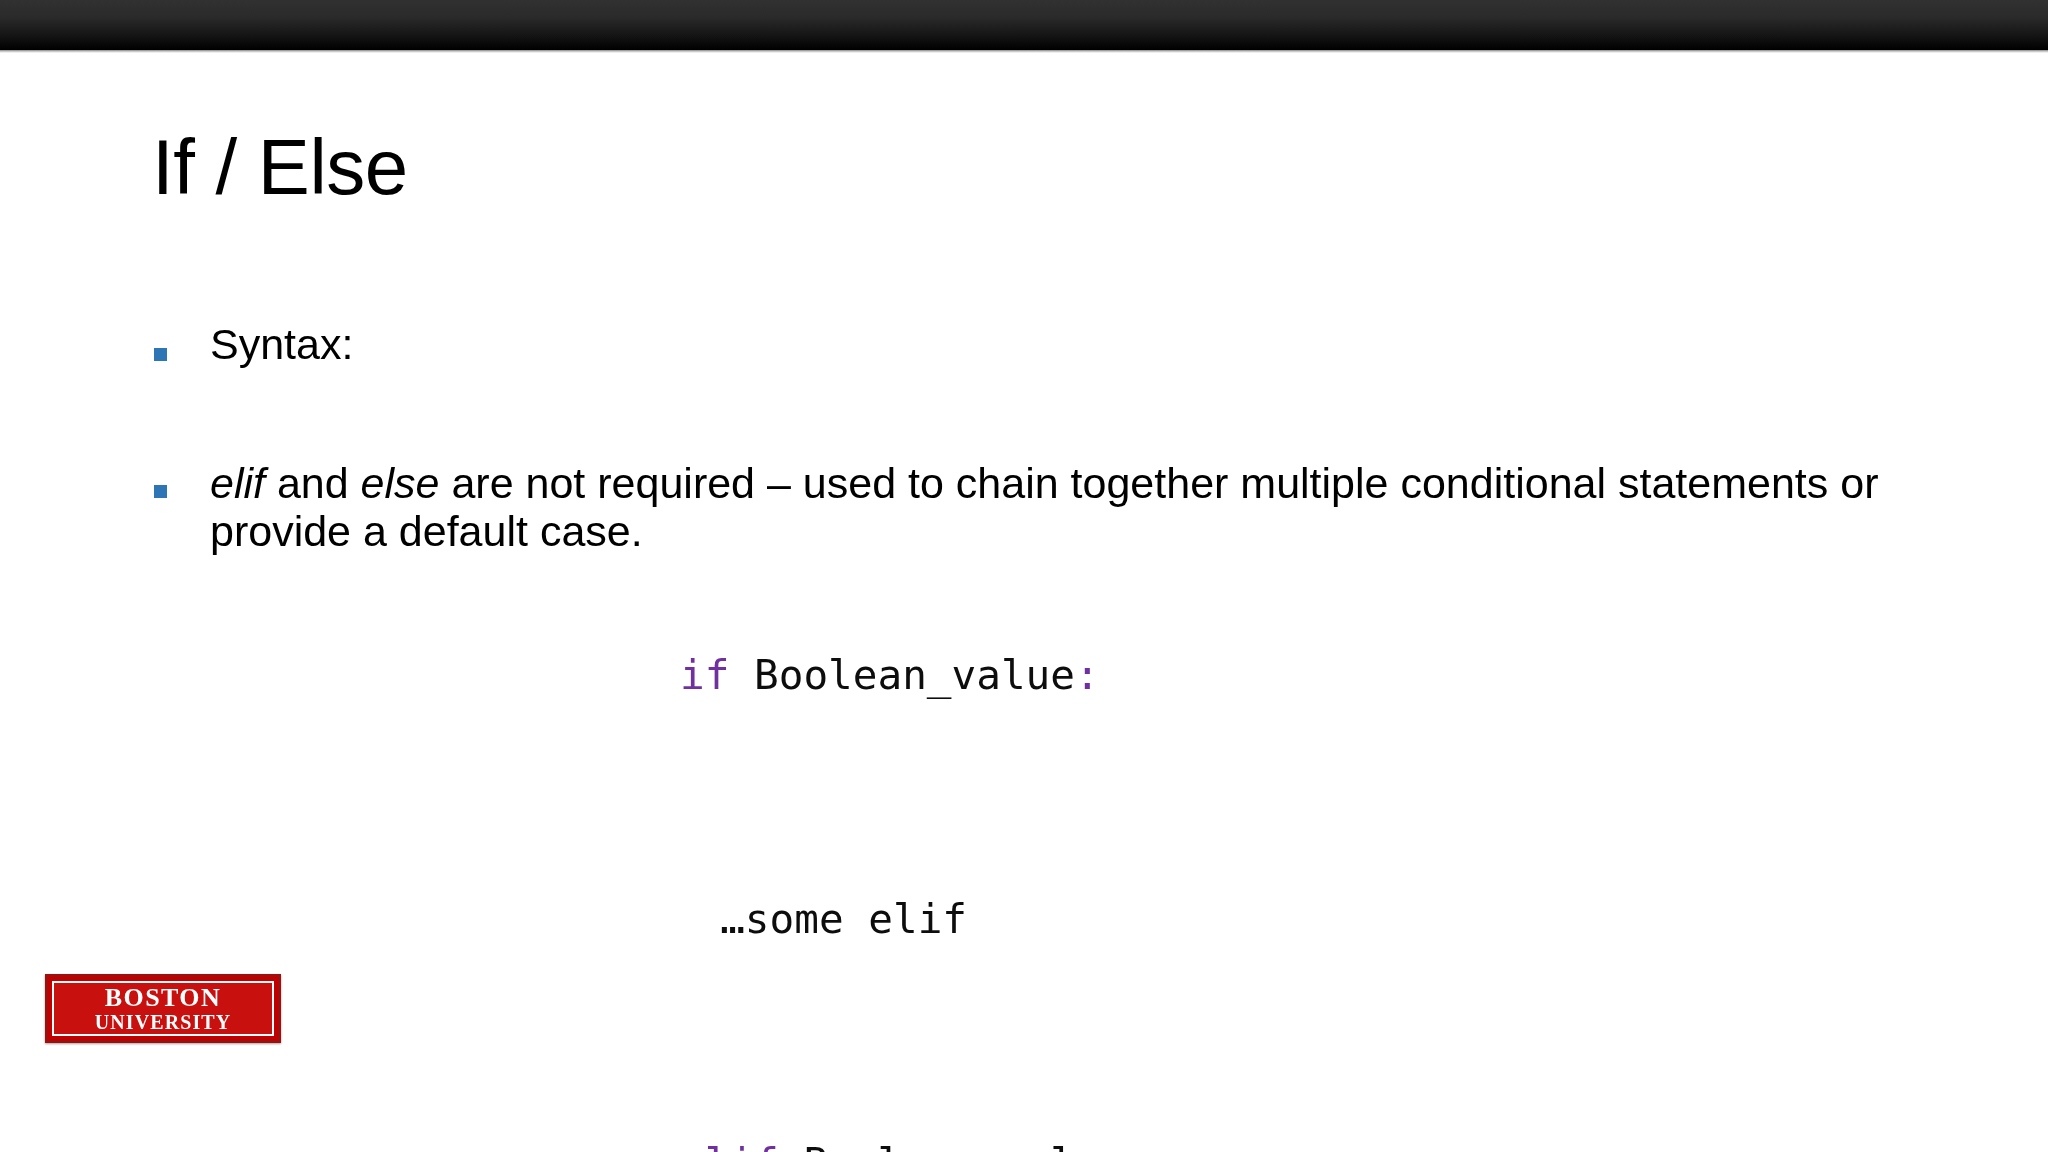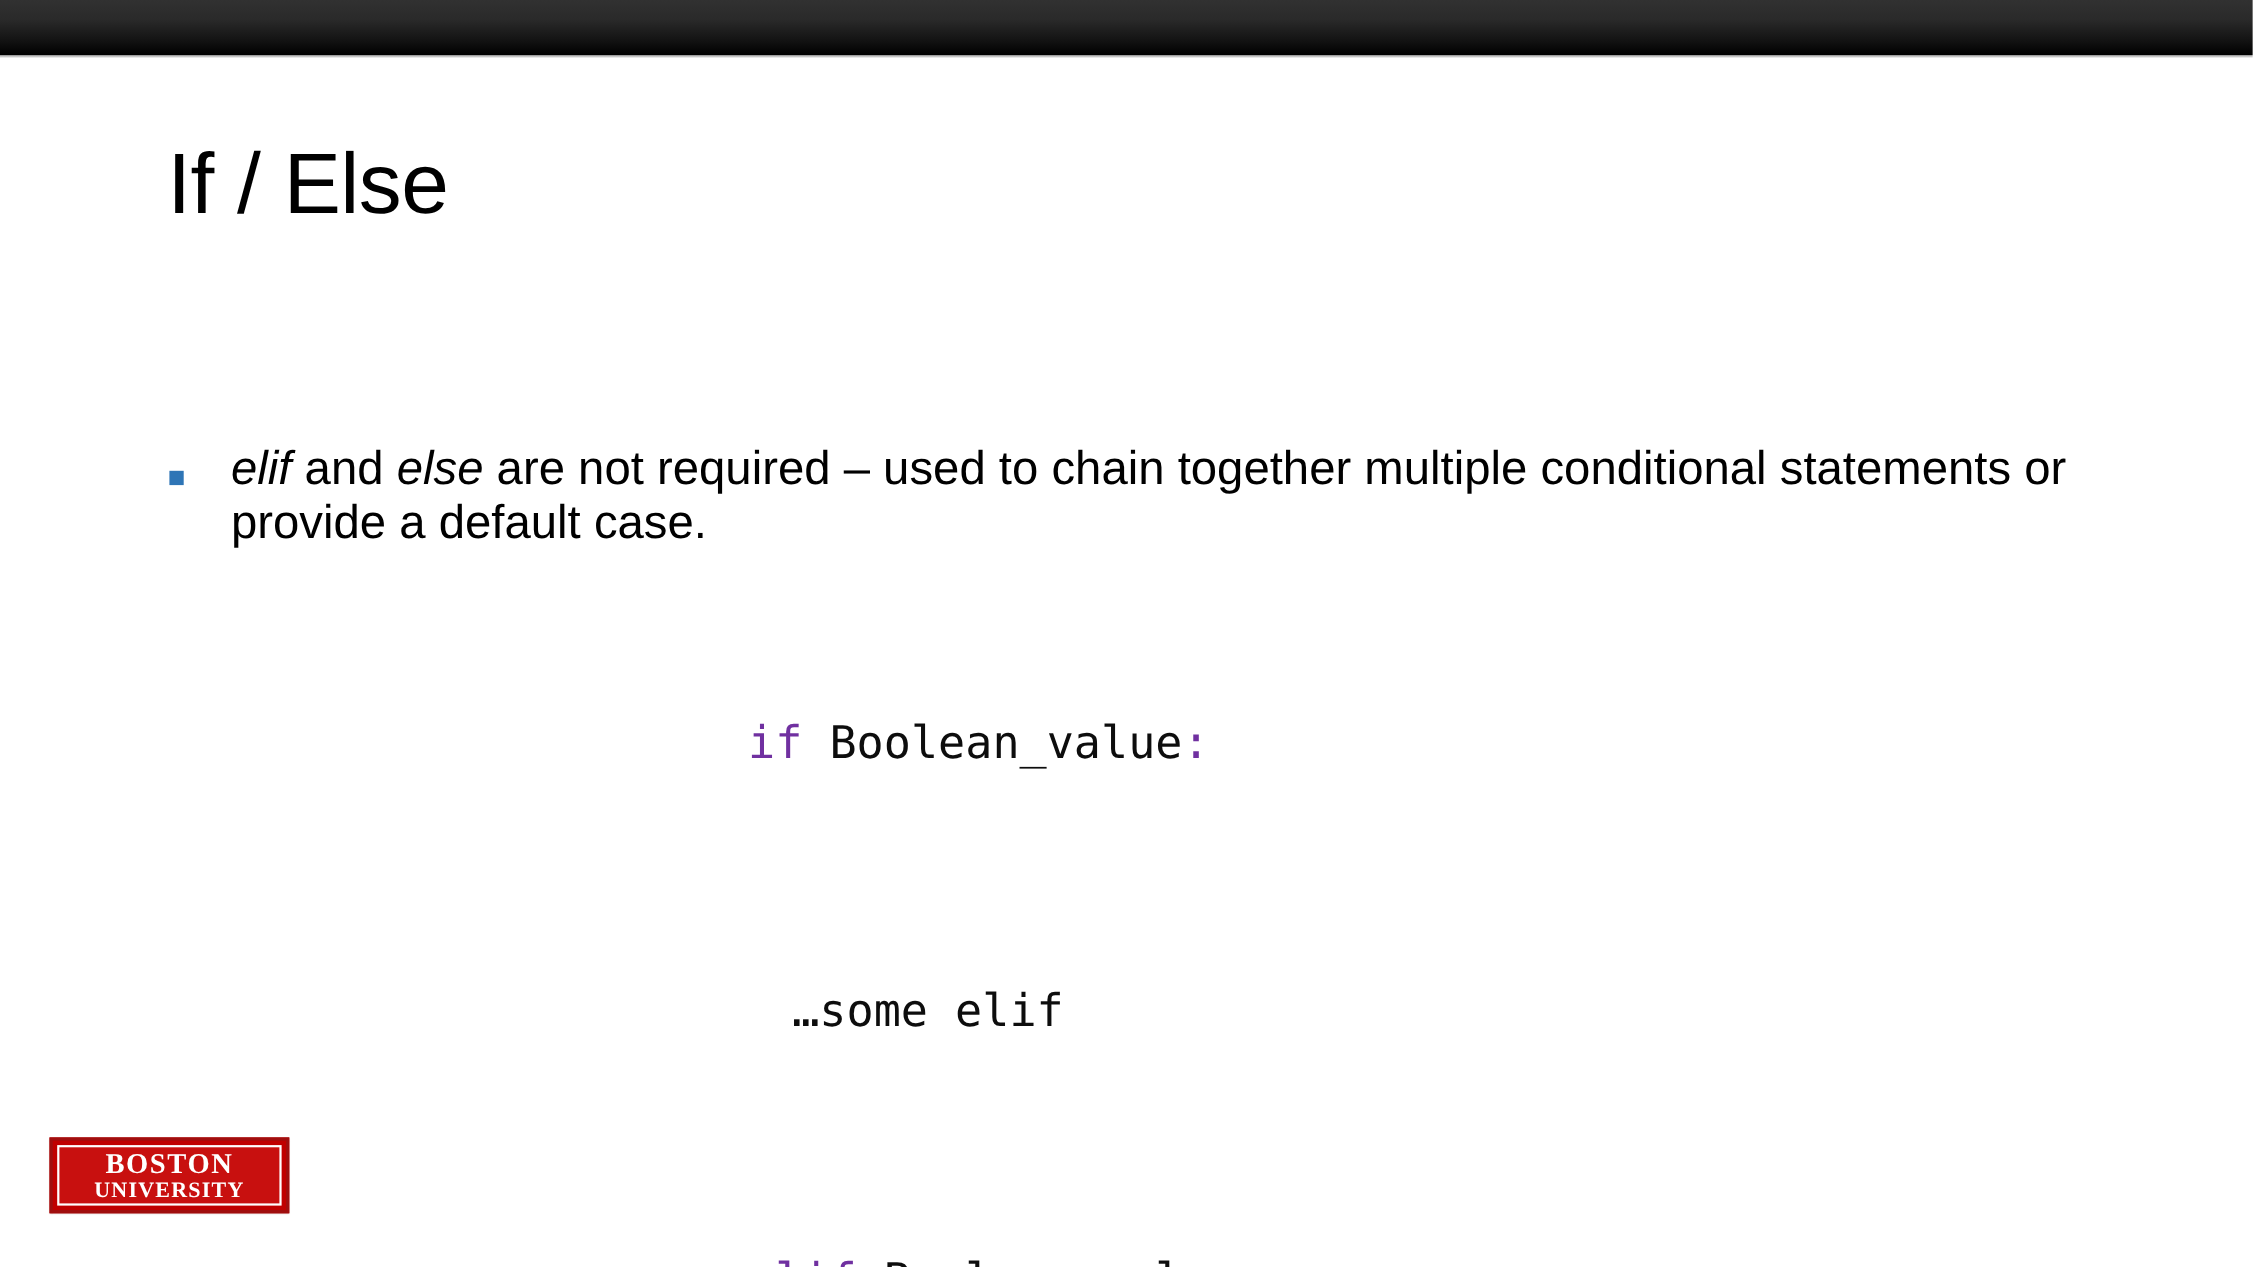--- a/index.html
+++ b/index.html
@@ -96,22 +96,22 @@
     letter-spacing: 0px;
   }
   .code-line { white-space: pre; }
   .kw { color: #7030A0; }
   .code-indent { display: inline-block; width: 0.98em; }
 
   
   .bu-logo {
     position: absolute;
     left: 45px;
-    top: 1034px;
-    width: 218px;
+    top: 974px;
+    width: 236px;
     height: 69px;
     background: #C00000;
     border: 3px solid #A00E0E;
     box-sizing: border-box;
     box-shadow: 0 1px 2px rgba(0,0,0,0.35);
   }
   .bu-inner {
     position: absolute;
     left: 4px;
     top: 4px;
@@ -146,20 +146,26 @@
 <body>
 
 <div class="top-band"></div>
 <div class="top-band-edge"></div>
 
 <div class="slide-title">If / Else</div>
 
 <div class="body-area">
 
 
+  <div class="bullet-row syntax">
+    <span class="bullet-marker"></span>
+    <div class="bullet-text">
+      <span>Syntax:</span>
+    </div>
+  </div>
 
   <div class="bullet-row last">
     <span class="bullet-marker"></span>
     <div class="bullet-text">
       <span class="it">elif</span><span> and </span><span class="it">else</span><span> are not required – used to chain together multiple conditional statements or provide a default case.</span>
     </div>
   </div>
 
 </div>
 

